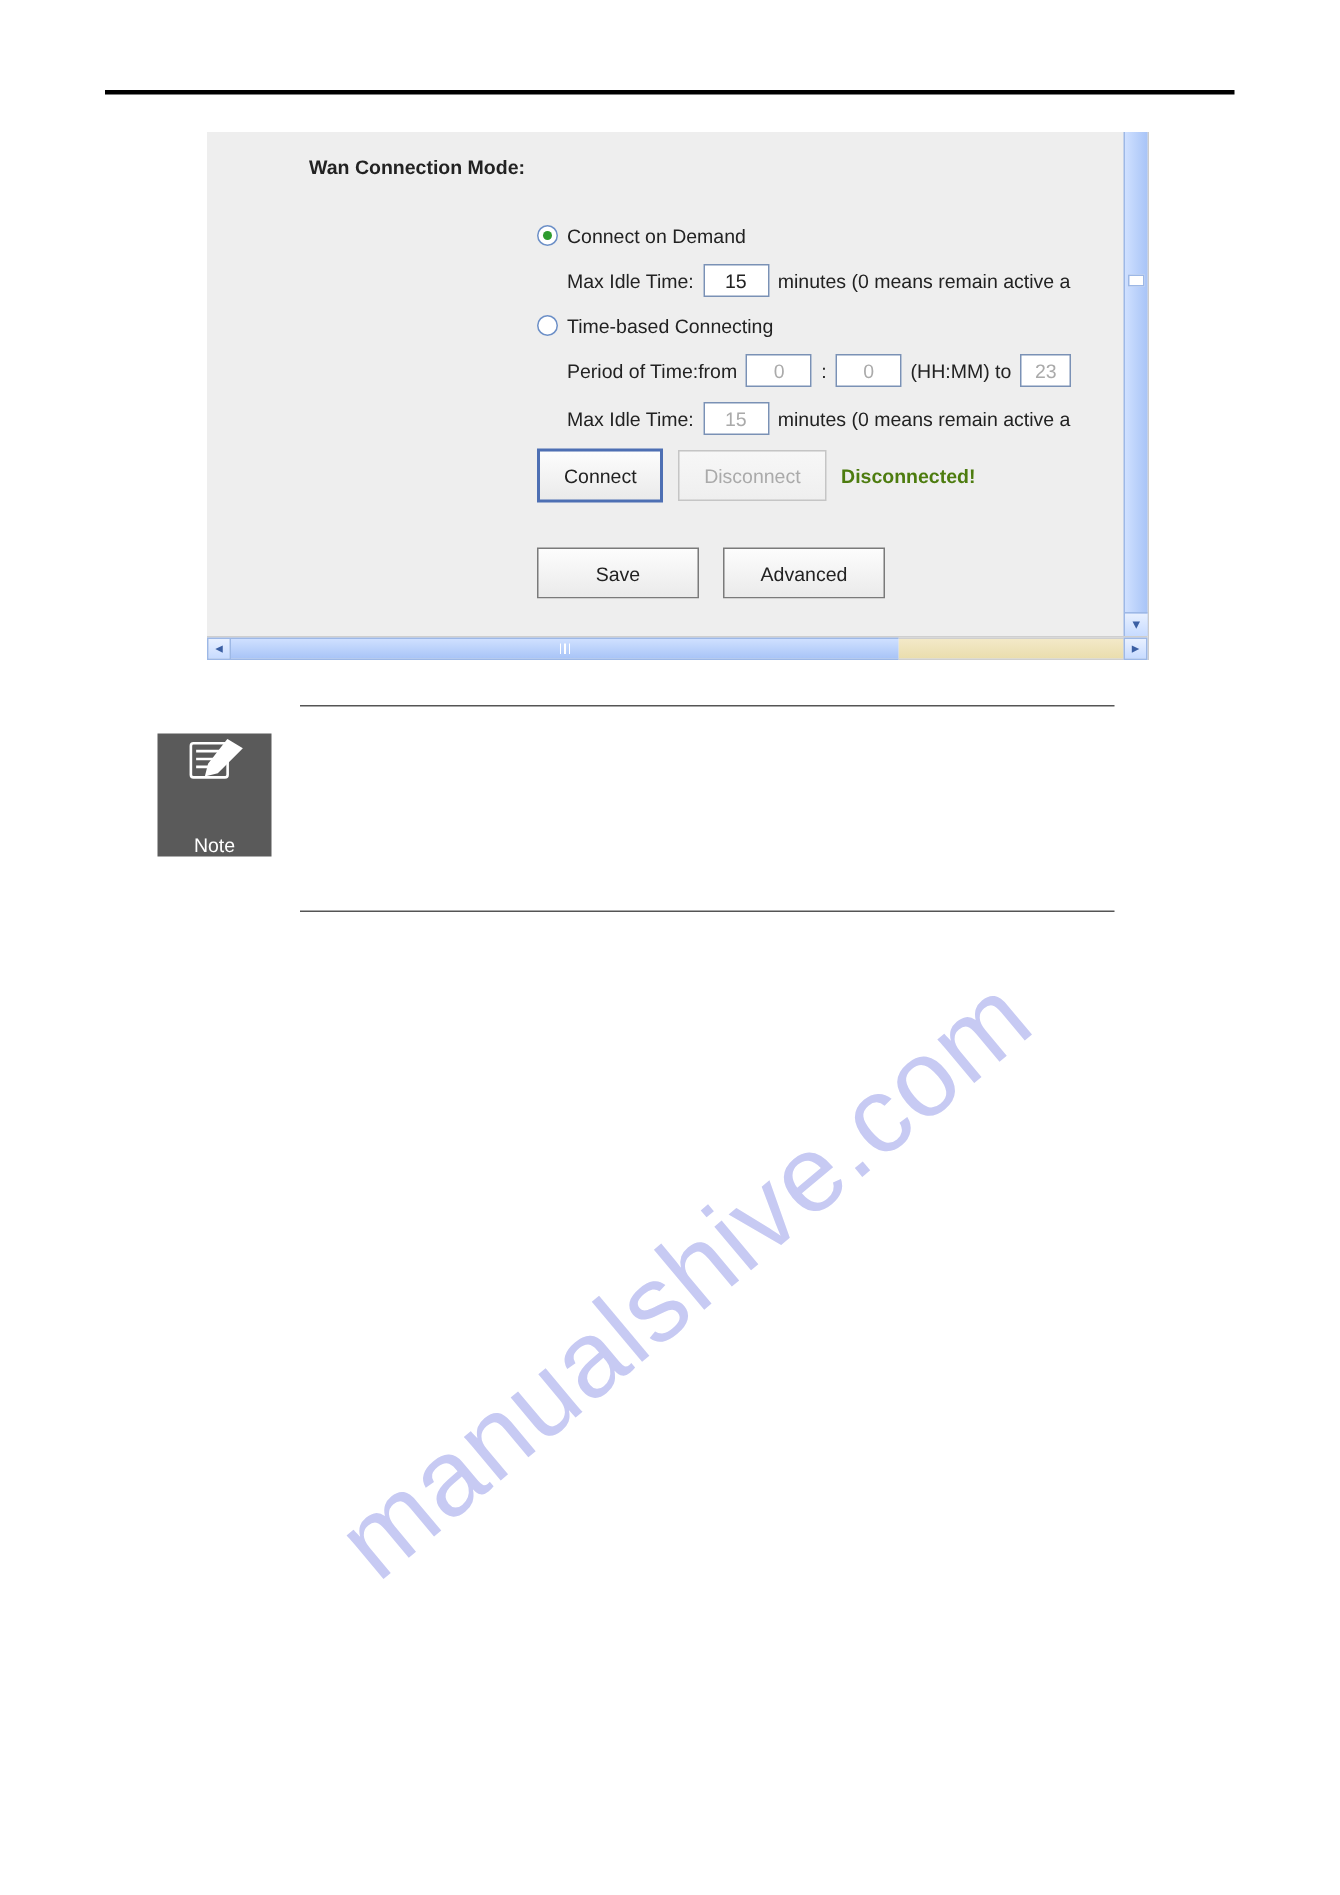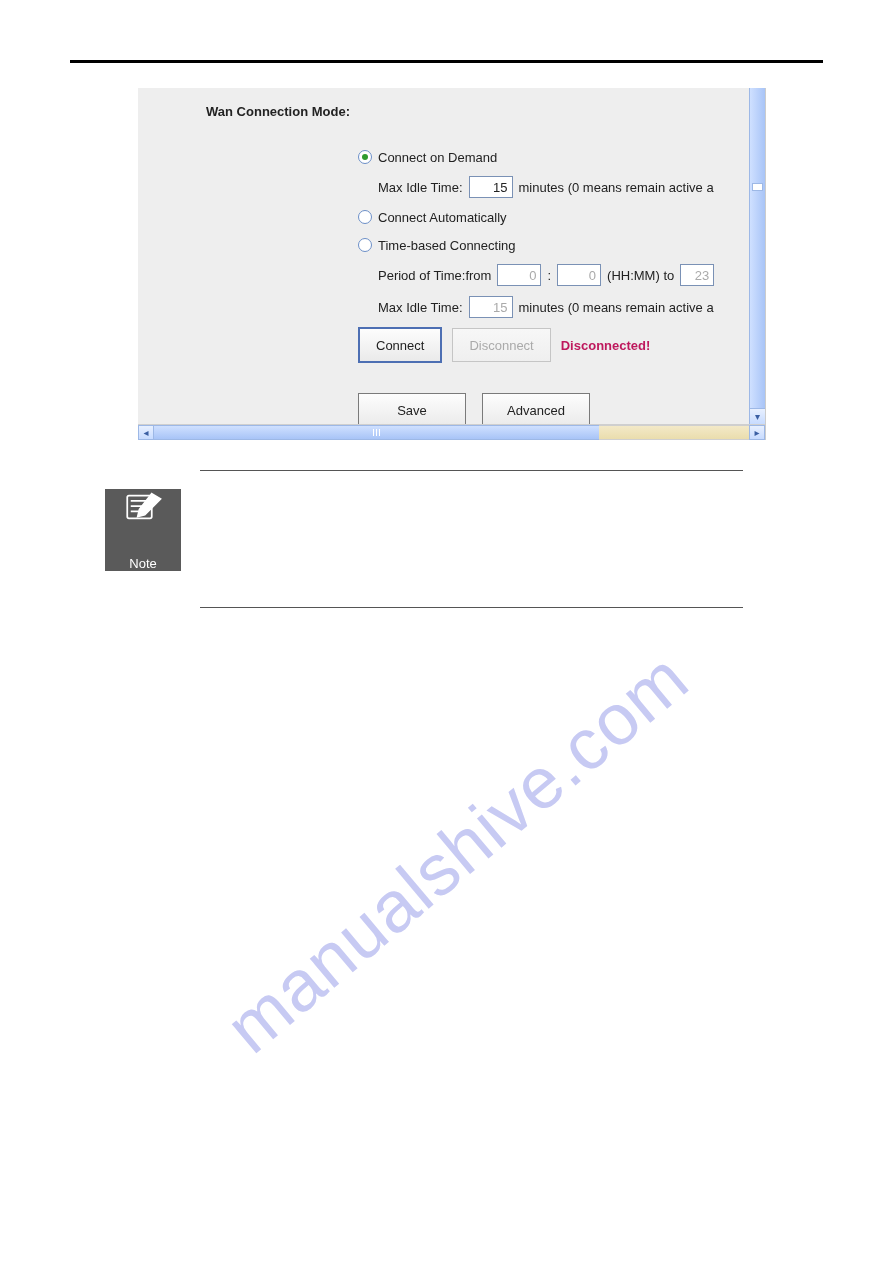--- a/index.html
+++ b/index.html
@@ -154,21 +154,21 @@
   }
   .txt {
     display: inline-block;
     border: 1px solid #7a91b5;
     background: #fff;
     height: 22px;
     width: 44px;
     padding: 0 4px;
     font-size: 13px;
     color: #222;
-    text-align: right;
+    text-align: center;
   }
   .txt.disabled {
     color: #aaa;
     background: #fff;
   }
   .btn {
     display: inline-flex;
     align-items: center;
     justify-content: center;
     height: 24px;
@@ -180,21 +180,21 @@
   }
   .btn.primary {
     border: 2px solid #4d6fb3;
   }
   .btn.disabled {
     color: #aaa;
     border-color: #c5c5c5;
     background: linear-gradient(#f7f7f7,#efefef);
   }
   .status-text {
-    color: #be185d;
+    color: #4d7c0f;
     font-weight: bold;
   }
   .button-row {
     display: flex;
     align-items: center;
     gap: 10px;
     margin-top: 4px;
   }
   .save-row {
     margin-top: 30px;
@@ -267,24 +267,20 @@
           <div class="radio-row">
             <span class="radio checked"></span>
             <span>Connect on Demand</span>
           </div>
           <div class="sub">
             <span>Max Idle Time:</span>
             <input class="txt" value="15" style="">
             <span>minutes (0 means remain active a</span>
           </div>
 
-          <div class="radio-row">
-            <span class="radio"></span>
-            <span>Connect Automatically</span>
-          </div>
 
           <div class="radio-row">
             <span class="radio"></span>
             <span>Time-based Connecting</span>
           </div>
           <div class="sub">
             <span>Period of Time:from</span>
             <input class="txt disabled" value="0" style="">
             <span>:</span>
             <input class="txt disabled" value="0" style="">

